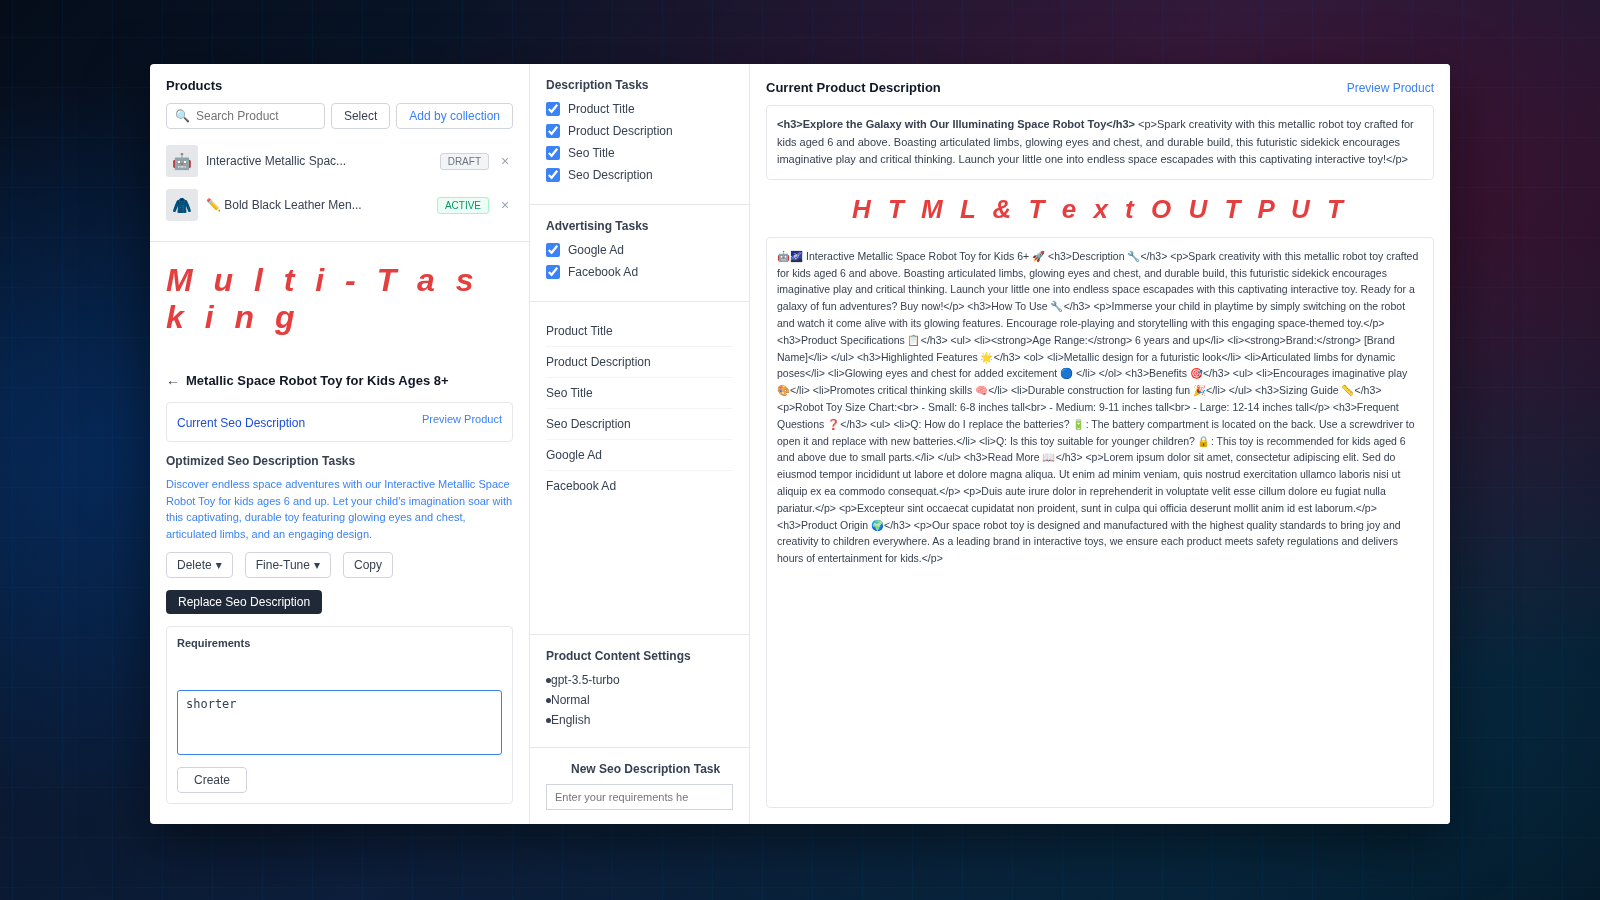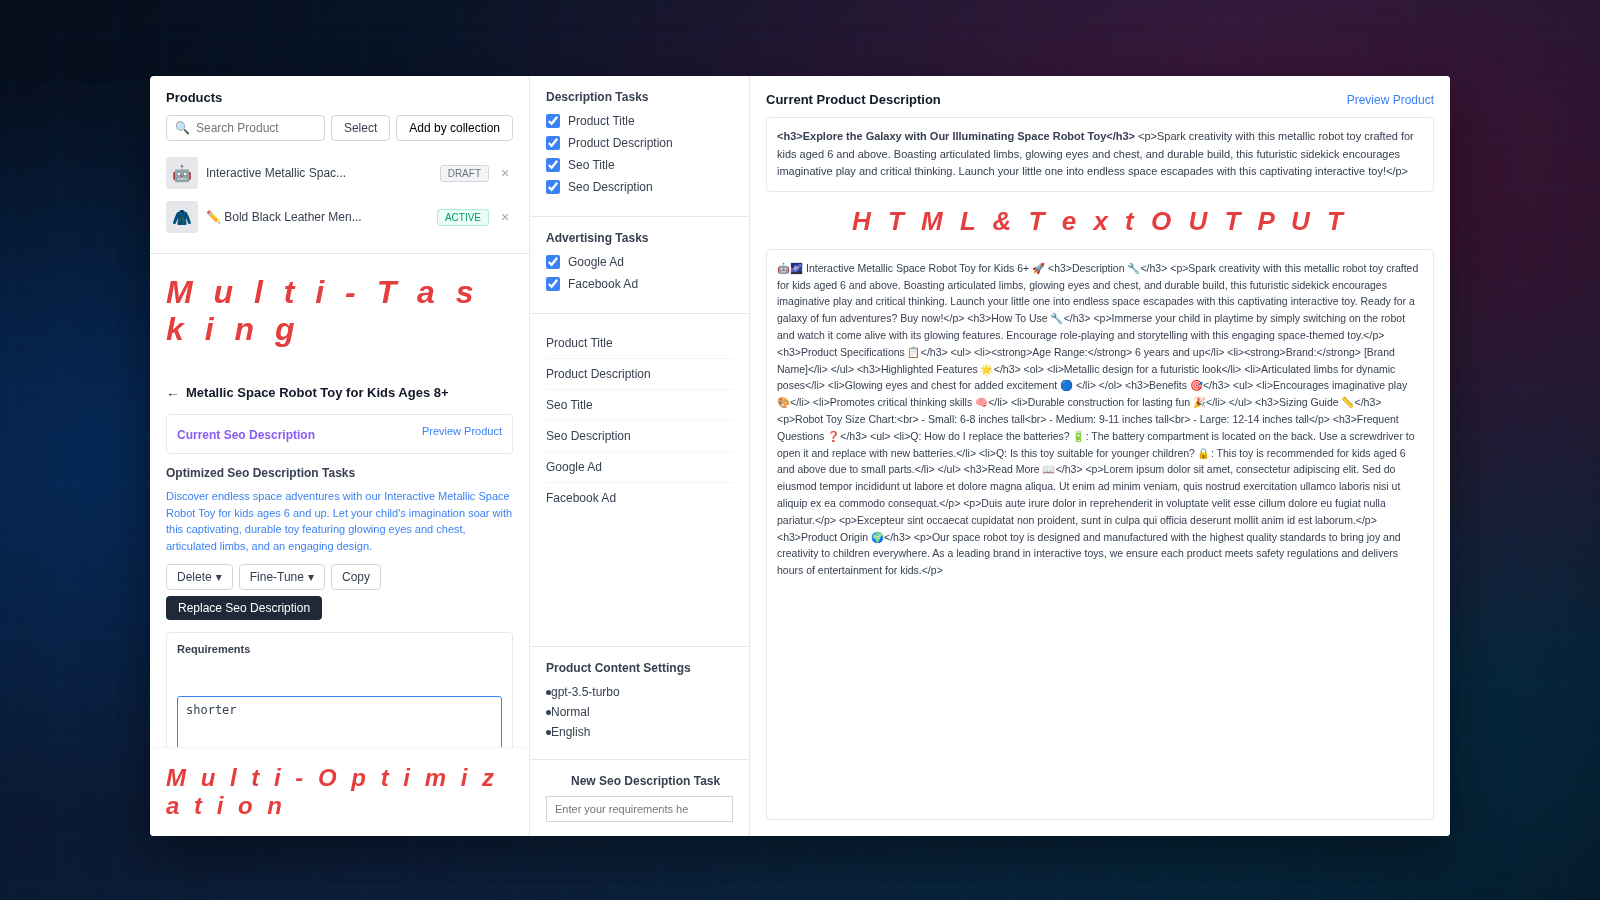--- a/index.html
+++ b/index.html
@@ -29,21 +29,21 @@
       opacity: 0.15;
       background-image:
         linear-gradient(0deg, transparent 24%, rgba(0,150,255,0.3) 25%, rgba(0,150,255,0.3) 26%, transparent 27%),
         linear-gradient(90deg, transparent 24%, rgba(0,150,255,0.3) 25%, rgba(0,150,255,0.3) 26%, transparent 27%);
       background-size: 50px 50px;
     }
 
     .main-container {
       position: absolute;
       left: 150px;
-      top: 76px;
+      top: 64px;
       width: 1300px;
       height: 760px;
       display: flex;
       background: white;
       border-radius: 4px;
       overflow: hidden;
       box-shadow: 0 20px 60px rgba(0,0,0,0.5);
     }
 
     
@@ -109,21 +109,21 @@
       color: #374151;
     }
 
     .btn-add-collection {
       padding: 5px 12px;
       border: 1px solid #d1d5db;
       border-radius: 4px;
       font-size: 12px;
       background: white;
       cursor: pointer;
-      color: #000000;
+      color: #3b82f6;
     }
 
     .product-list {
       margin-top: 10px;
     }
 
     .product-item {
       display: flex;
       align-items: center;
       padding: 6px 0;
@@ -212,22 +212,22 @@
     }
 
     .breadcrumb-title {
       font-size: 13px;
       font-weight: 600;
       color: #111827;
     }
 
     .seo-desc-label {
       font-size: 12px;
-      font-weight: 700;
-      color: #8b5cf6;
+      font-weight: 400;
+      color: #1d4ed8;
       margin-bottom: 4px;
     }
 
     .preview-link {
       font-size: 11px;
       color: #3b82f6;
       cursor: pointer;
       float: right;
     }
 
@@ -247,21 +247,21 @@
 
     .optimized-tasks-desc {
       font-size: 11px;
       color: #3b82f6;
       line-height: 1.5;
       margin-bottom: 10px;
     }
 
     .action-row {
       display: flex;
-      gap: 6px;
+      gap: 12px;
       align-items: center;
       flex-wrap: wrap;
     }
 
     .btn-delete {
       padding: 5px 10px;
       border: 1px solid #d1d5db;
       border-radius: 4px;
       font-size: 12px;
       background: white;
@@ -614,23 +614,20 @@
 
       <div class="requirements-section">
         <div class="requirements-label">Requirements</div>
         <textarea class="requirements-textarea" style="">shorter</textarea>
         <div>
           <button class="btn-create">Create</button>
         </div>
       </div>
     </div>
 
-    <div class="multi-optimization-banner">
-      <div class="multi-optimization-text">M u l t i - O p t i m i z a t i o n</div>
-    </div>
 
   </div>
 
   <div class="middle-panel">
 
     <div class="description-tasks-section">
       <div class="tasks-header">Description Tasks</div>
       <div class="task-item">
         <input type="checkbox" checked="" class="task-checkbox" style="">
         <span class="task-label">Product Title</span>

